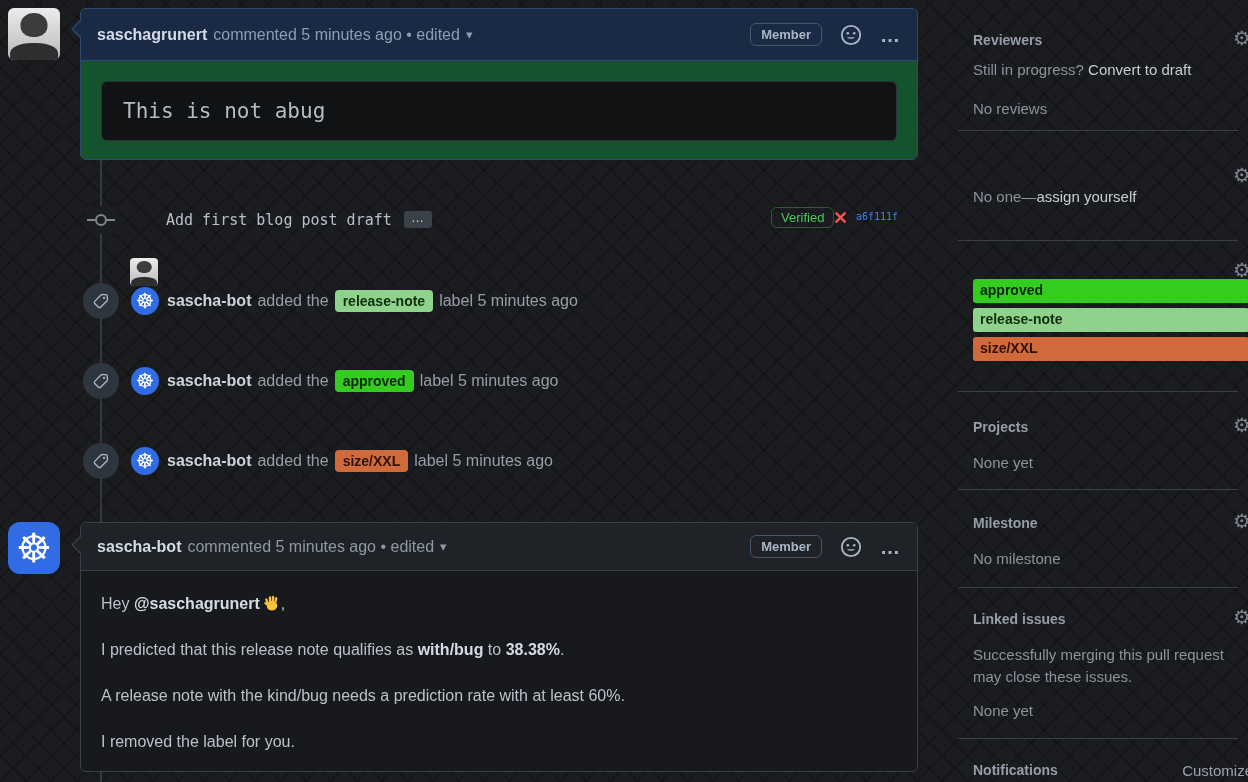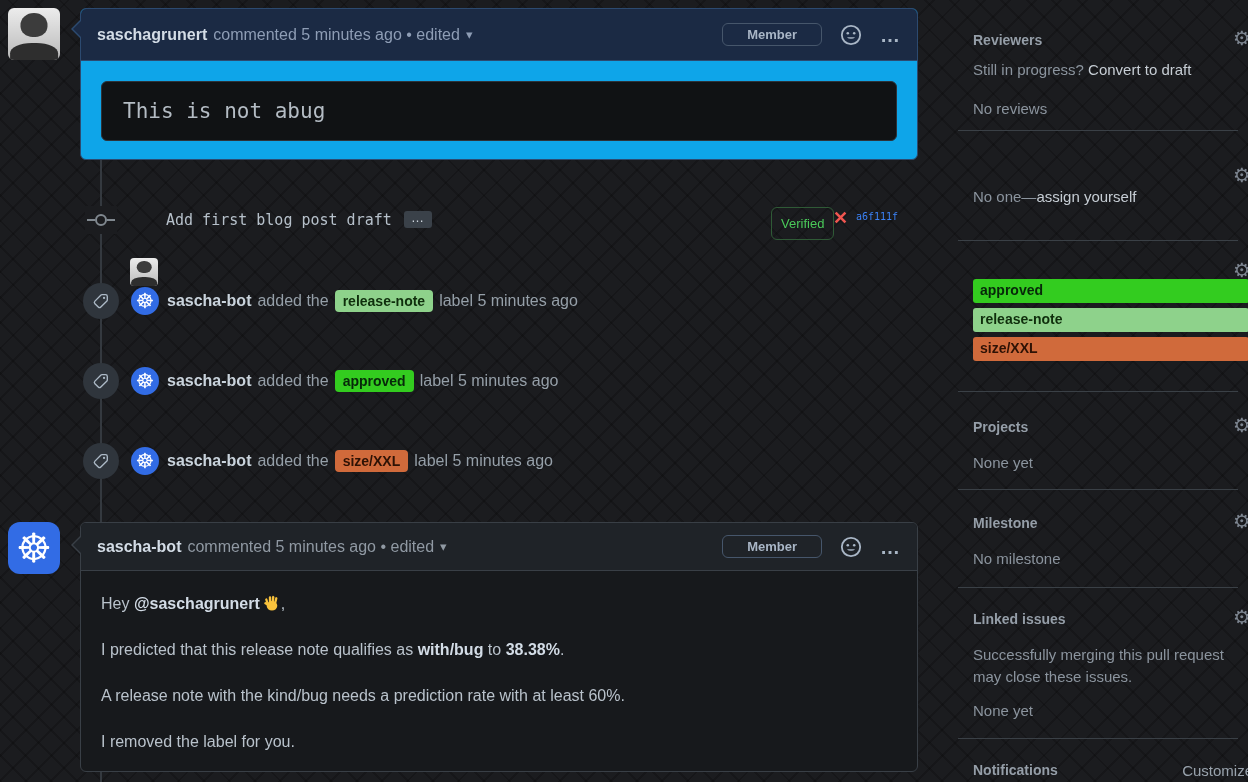--- a/index.html
+++ b/index.html
@@ -31,35 +31,35 @@
 
   .k8s-avatar {
     background:#326ce5; color:#fff; display:flex; align-items:center; justify-content:center;
     border-radius:50%; z-index:2; font-family:"DejaVu Sans", sans-serif;
   }
   .k8s-avatar.big { width:52px; height:52px; font-size:40px; border-radius:12px; }
   .k8s-avatar.small { width:28px; height:28px; font-size:21px; }
 
   
   .comment { left:80px; width:838px; border-radius:6px; z-index:1; }
-  .comment-1 { top:8px; height:152px; border:1px solid #2c4a70; background:#0ea5e9; }
+  .comment-1 { top:8px; height:152px; border:1px solid #2c4a70; background:#14532d; }
   .comment-2 { top:522px; height:250px; border:1px solid #393f46; background:#17191c; }
 
   .comment-header {
     height:52px; display:flex; align-items:center; padding:0 16px;
     border-radius:5px 5px 0 0; font-size:16px;
   }
   .comment-1 .comment-header { background:#1b2a44; border-bottom:1px solid #2c4a70; color:#8e9db5; }
   .comment-2 .comment-header { height:48px; background:#1f2328; border-bottom:1px solid #393f46; color:#9099a3; }
   .comment-header .author { font-weight:bold; color:#d3dce6; margin-right:6px; }
   .comment-header .caret { margin-left:6px; font-size:13px; }
   .header-right { margin-left:auto; display:flex; align-items:center; gap:18px; }
   .member-badge {
     border:1px solid #46566b; color:#a9b6c6; border-radius:6px;
-    padding:3px 24px; font-size:13px; font-weight:600;
+    padding:3px 10px; font-size:13px; font-weight:600;
   }
   .smiley { width:22px; height:22px; }
   .kebab { color:#a9b6c6; font-size:20px; font-weight:bold; letter-spacing:1px; line-height:10px; }
 
   .comment-caret-outer { width:0; height:0; border:9px solid transparent; z-index:3; }
   .c1-caret-o { left:71px; top:20px; border-right-color:#2c4a70; border-left:none; }
   .c1-caret-i { left:73px; top:21px; border:8px solid transparent; border-right-color:#1b2a44; border-left:none; }
   .c2-caret-o { left:71px; top:536px; border-right-color:#393f46; border-left:none; }
   .c2-caret-i { left:73px; top:537px; border:8px solid transparent; border-right-color:#1f2328; border-left:none; }
 
@@ -77,21 +77,21 @@
 
   
   .commit-icon { left:85px; top:206px; width:32px; height:28px; z-index:2;
     background:#1b1c1f; display:flex; align-items:center; justify-content:center; }
   .commit-avatar { left:130px; top:206px; }
   .commit-msg { left:166px; top:211px; font-family:"DejaVu Sans Mono", monospace;
     font-size:15px; color:#b6c0ca; }
   .commit-ellipsis { left:404px; top:211px; background:#3a4149; color:#cdd5dd; border-radius:3px;
     font-size:13px; padding:1px 7px 4px; line-height:12px; letter-spacing:1px; cursor:pointer; }
   .verified-badge { left:771px; top:207px; border:1px solid #2f5a36; color:#4ac959;
-    border-radius:6px; font-size:13px; padding:8px 9px; }
+    border-radius:6px; font-size:13px; padding:2px 9px; }
   .commit-x { left:833px; top:207px; color:#f05650; font-size:18px; font-weight:bold; }
   .commit-hash { left:856px; top:211px; font-family:"DejaVu Sans Mono", monospace;
     font-size:10px; color:#3b82f6; }
 
   
   .event-row { left:83px; height:36px; display:flex; align-items:center; z-index:2; }
   .event-icon-circle { width:36px; height:36px; border-radius:50%; background:#2f353c;
     display:flex; align-items:center; justify-content:center; }
   .event-text { font-size:16px; color:#959fa8; display:flex; align-items:center; gap:6px; }
   .event-text .user { font-weight:bold; color:#c9d3dc; }

